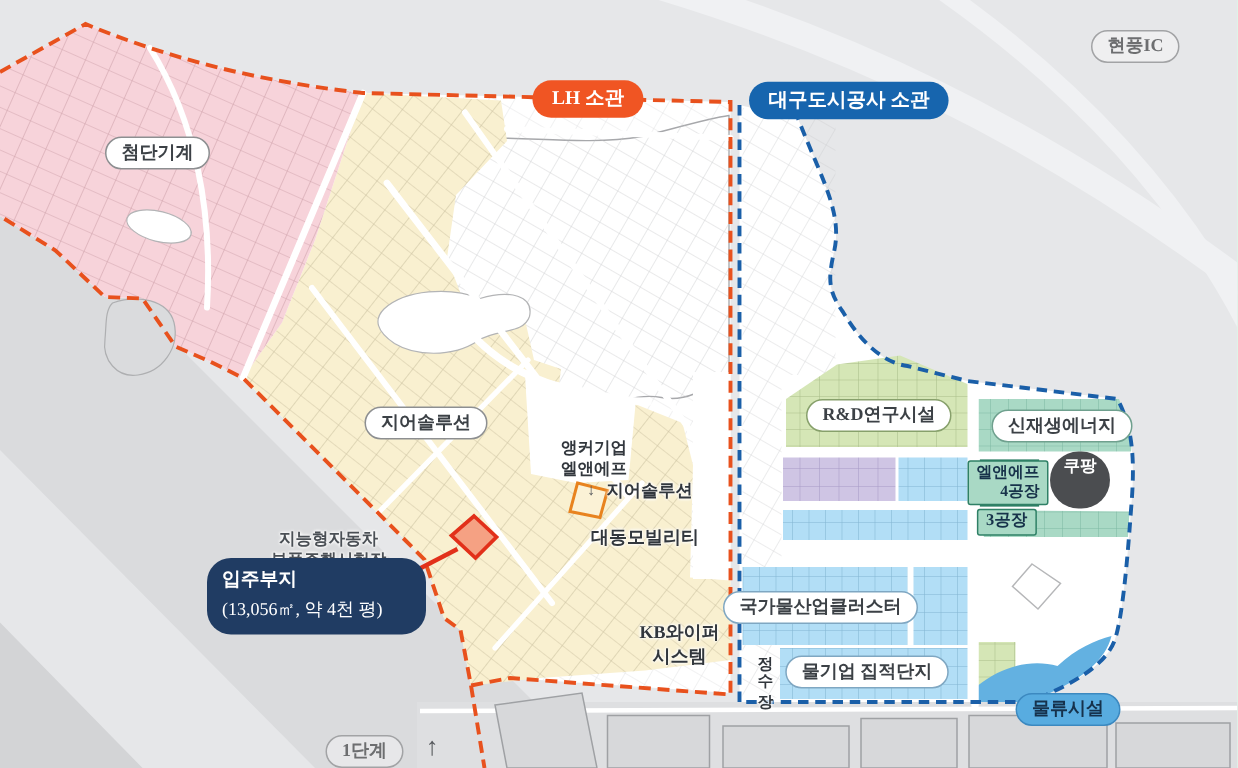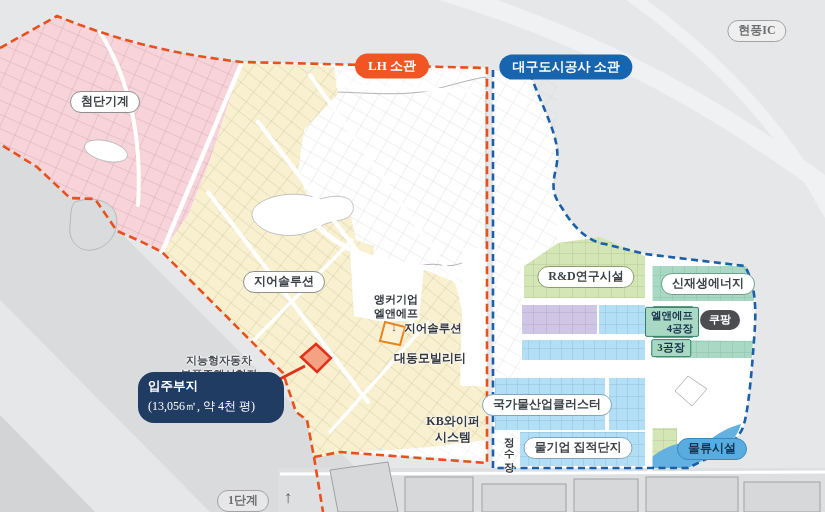--- a/index.html
+++ b/index.html
@@ -23,21 +23,21 @@
     background:#fff;border:1.5px solid #8d8f91;
     font-weight:700;font-size:12px;color:#3c4146;white-space:nowrap;
   }
   .pill.ghost{background:rgba(255,255,255,.35);border-color:#a2a3a5;color:#6d6e70;}
   .pill.badge-lh{background:#f05523;border:none;color:#fff;font-size:13px;padding:3px 13px 4px;}
   .pill.badge-dcc{background:#1765ae;border:none;color:#fff;font-size:13px;padding:3px 13px 4px;}
   .pill.green-edge{border-color:#87a06b;}
   .pill.teal-edge{border-color:#6fa08e;}
   .pill.blue-edge{border-color:#7fa7c2;}
   .pill.logistics{background:#58ace0;border:1.5px solid #3c89c0;color:#16324c;}
-  .pill.coupang{background:#4b4d50;border:none;color:#fff;font-size:11px;padding:2px 9px 3px;}
+  .pill.coupang{background:#4b4d50;border:none;color:#fff;font-size:11px;padding:2px 9px 21px;}
   .teal-box{
     position:absolute;transform:translate(-50%,-50%);
     background:#a9d9c5;border:1.5px solid #2f8066;border-radius:2px;
     padding:1px 5px;font-weight:700;font-size:10.5px;color:#17324a;
     text-align:right;line-height:1.25;white-space:nowrap;
   }
   .teal-box span{display:block;}
   .vert{
     writing-mode:vertical-rl;text-orientation:upright;letter-spacing:2px;
     font-size:10.5px;
@@ -171,21 +171,21 @@
   <div class="pill ghost" style="left:757px;top:31px;">현풍IC</div>
   <div class="pill badge-lh" style="left:392px;top:66px;">LH 소관</div>
   <div class="pill badge-dcc" style="left:566px;top:67px;">대구도시공사 소관</div>
 
   <div class="pill" style="left:105px;top:102px;">첨단기계</div>
   <div class="pill" style="left:284px;top:282px;">지어솔루션</div>
   <div class="pill green-edge" style="left:586px;top:277px;text-align:right;">R&amp;D연구시설</div>
   <div class="pill teal-edge" style="left:708px;top:284px;">신재생에너지</div>
   <div class="pill blue-edge" style="left:547px;top:405px;">국가물산업클러스터</div>
   <div class="pill blue-edge" style="left:578px;top:448px;">물기업 집적단지</div>
-  <div class="pill logistics" style="left:712px;top:449px;text-align:center;">물류시설</div>
+  <div class="pill logistics" style="left:712px;top:473px;text-align:center;">물류시설</div>
   <div class="pill ghost" style="left:243px;top:501px;">1단계</div>
   <div class="arrow" style="left:288px;top:498px;font-size:17px;">↑</div>
 
   <div class="lbl" style="left:396px;top:306px;">
     <span>앵커기업</span>
     <span>엘앤에프</span>
   </div>
   <div class="arrow" style="left:394px;top:327px;font-size:11px;">↓</div>
   <div class="lbl" style="left:433px;top:328px;font-size:11.5px;">지어솔루션</div>
   <div class="lbl" style="left:418px;top:359px;font-size:12px;padding-left:24px;">대동모빌리티</div>

